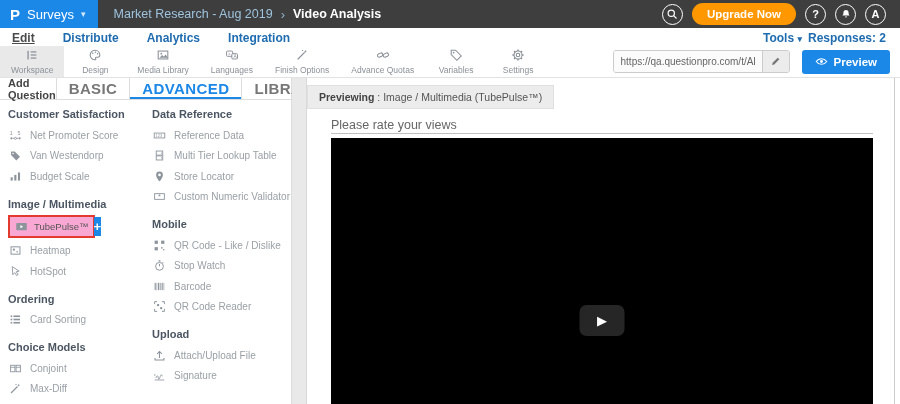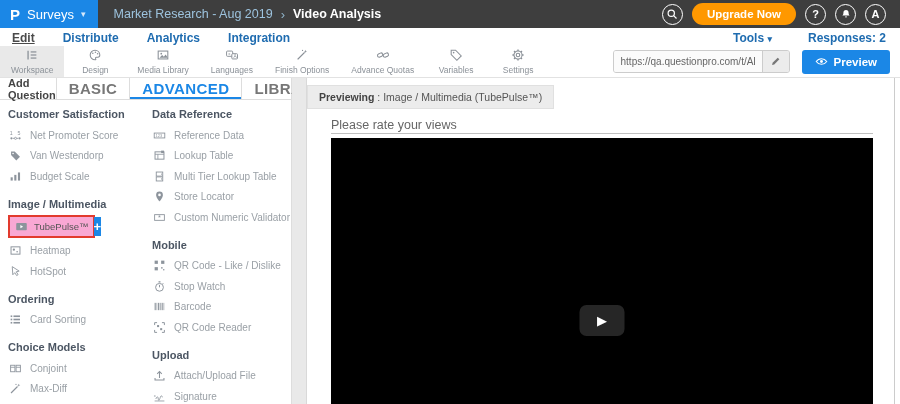--- a/index.html
+++ b/index.html
@@ -22,21 +22,21 @@
     color: #fff; cursor: pointer; }
   .circle-btn svg { width: 12px; height: 12px; }
   .upgrade { background: #ff9800; color: #fff; border: none; border-radius: 12px; height: 22px;
     padding: 0 15px; font-size: 11.5px; font-weight: bold; cursor: pointer; font-family: inherit; }
 
   
   .navrow { height: 18px; display: flex; align-items: center; padding: 1px 14px 0 12px; background: #fff; }
   .nav-left { display: flex; gap: 28px; }
   .nav-item { font-size: 12px; font-weight: bold; color: #1f6cb0; cursor: pointer; }
   .nav-item.active { color: #4a4a4a; text-decoration: underline; }
-  .nav-right { margin-left: auto; display: flex; gap: 30px; align-items: center; }
+  .nav-right { margin-left: auto; display: flex; align-items: center; }
   .tools { font-size: 12px; font-weight: bold; color: #1f6cb0; cursor: pointer; }
   .tools .caret2 { font-size: 9px; }
   .responses { font-size: 12px; font-weight: bold; color: #1f6cb0; cursor: pointer; padding-left: 6px; }
 
   
   .toolbar { height: 32px; display: flex; align-items: stretch; background: #fff;
     border-bottom: 1px solid #e2e2e2; }
   .tb-items { display: flex; }
   .tb-item { min-width: 62px; padding: 2px 11px; display: flex; flex-direction: column;
     align-items: center; justify-content: center; gap: 1px; color: #8b9198; font-size: 8.5px;
@@ -375,31 +375,20 @@
                 <svg viewBox="0 0 16 16">
                   <rect x="1.5" y="5" width="13" height="6" fill="none" stroke="currentColor" stroke-width="1.1"></rect>
                   <text x="3.2" y="9.9" font-size="4.8" fill="currentColor">123</text>
                 </svg>
               </span>
               <span class="lbl">Reference Data</span>
             </div>
             <div class="item">
               <span class="ic">
                 <svg viewBox="0 0 16 16">
-                  <rect x="2.5" y="3.5" width="11" height="9" fill="none" stroke="currentColor" stroke-width="1.2"></rect>
-                  <line x1="2.5" y1="6.5" x2="13.5" y2="6.5" stroke="currentColor"></line>
-                  <line x1="6" y1="6.5" x2="6" y2="12.5" stroke="currentColor"></line>
-                  <rect x="10" y="2" width="3.5" height="3" fill="currentColor"></rect>
-                </svg>
-              </span>
-              <span class="lbl">Lookup Table</span>
-            </div>
-            <div class="item">
-              <span class="ic">
-                <svg viewBox="0 0 16 16">
                   <rect x="4" y="2.5" width="8" height="5" fill="none" stroke="currentColor" stroke-width="1.1"></rect>
                   <rect x="4" y="8.5" width="8" height="5" fill="none" stroke="currentColor" stroke-width="1.1"></rect>
                   <circle cx="10.5" cy="5" r=".7" fill="currentColor"></circle>
                   <circle cx="10.5" cy="11" r=".7" fill="currentColor"></circle>
                 </svg>
               </span>
               <span class="lbl">Multi Tier Lookup Table</span>
             </div>
             <div class="item">
               <span class="ic">

